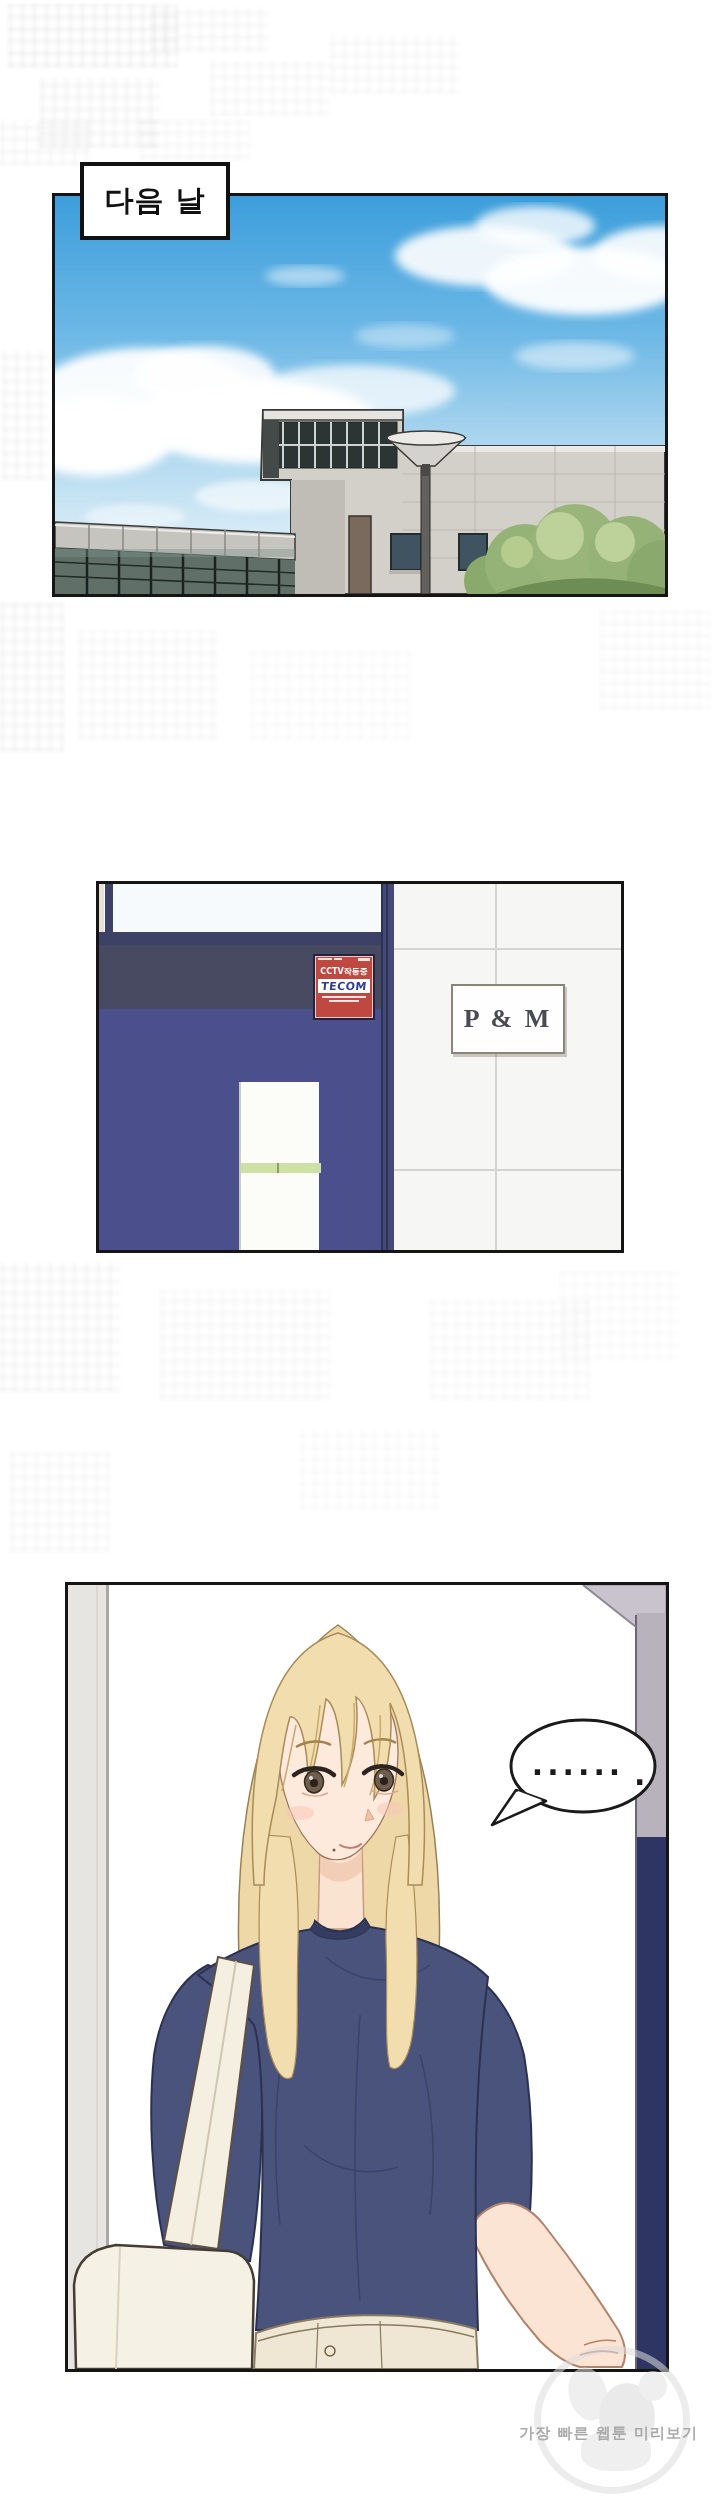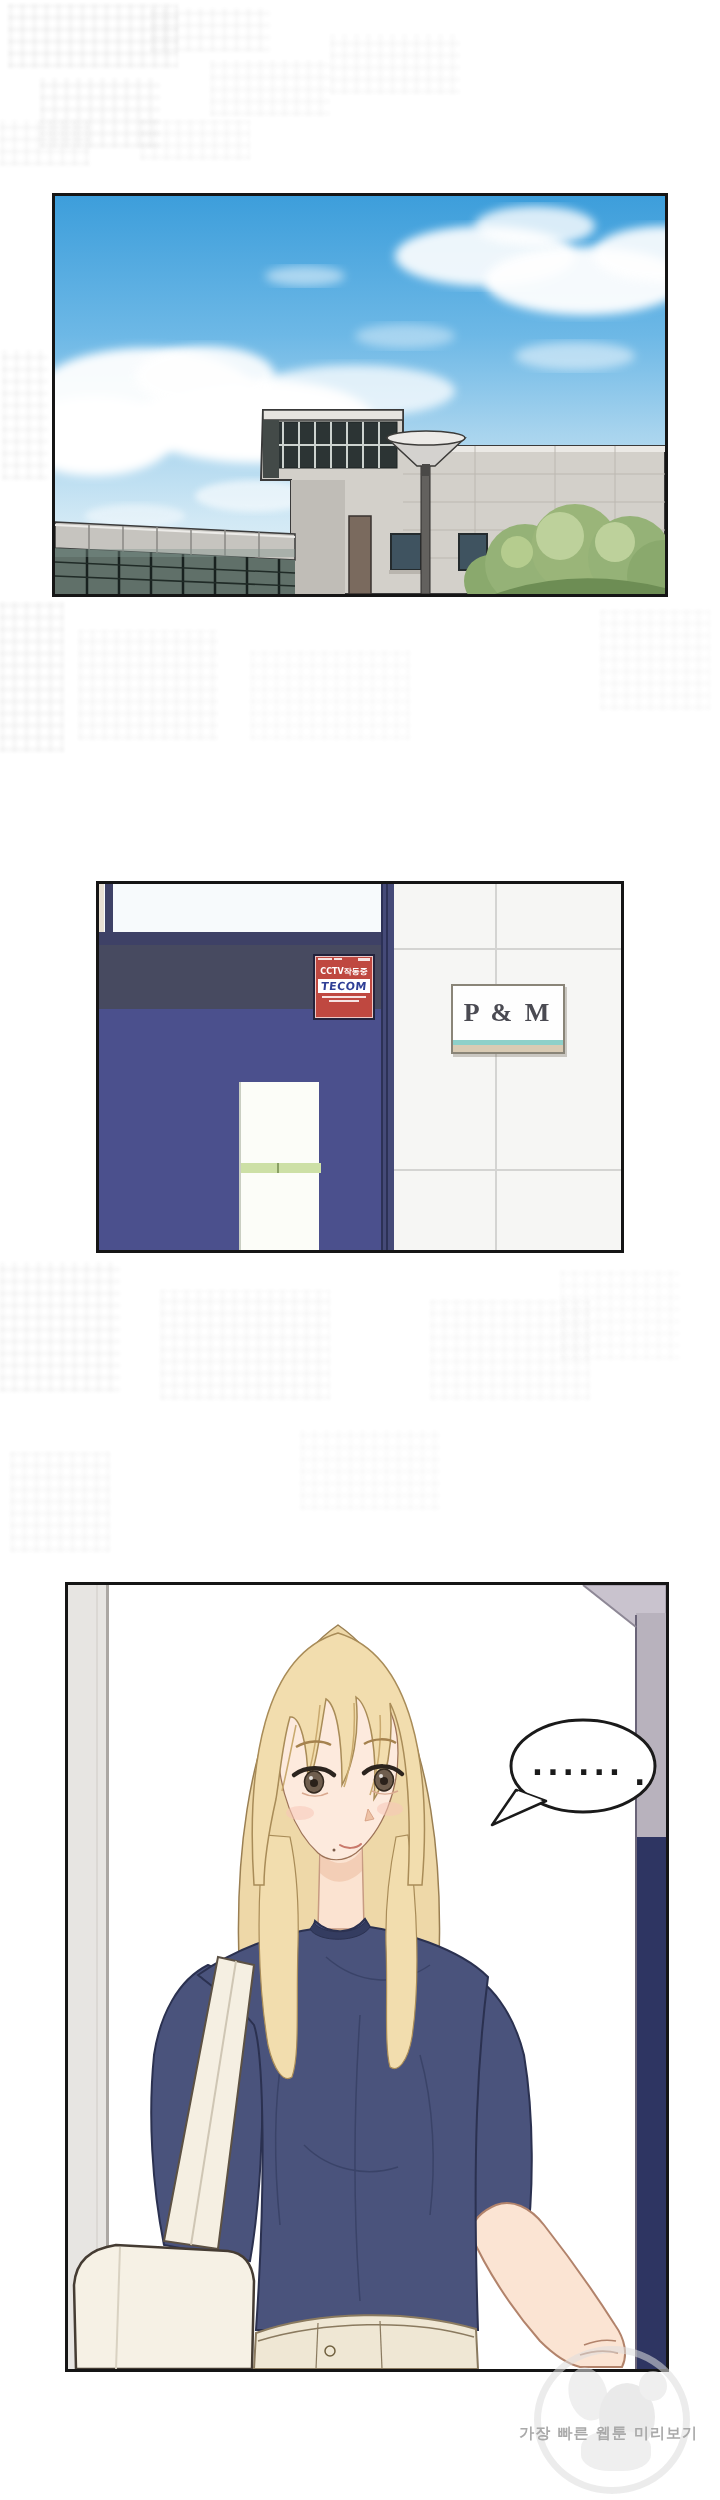--- a/index.html
+++ b/index.html
@@ -49,21 +49,21 @@
   .w18{width:14px;} .w10{width:8px;} .w14{width:12px;margin-left:auto;height:3px;}
   .stk-cctv{margin-top:7px;font-size:8px;line-height:8px;font-weight:bold;color:#fff;text-align:center;white-space:nowrap;}
   .stk-band{background:#fff;height:14px;margin-top:3px;display:flex;align-items:center;justify-content:center;}
   .stk-brand{font-size:11px;font-weight:800;color:#2f3f96;letter-spacing:.5px;transform:skewX(-6deg);}
   .stk-foot{margin-top:3px;}
   .stk-foot .stk-bar{display:block;margin:2px auto 0;}
   .w40{width:44px;} .w28{width:30px;}
 
   
   .pm-sign{left:352px;top:100px;width:114px;height:70px;background:#fefefe;border:2px solid #8a8578;
-    box-sizing:border-box;display:flex;flex-direction:column;z-index:3;
+    box-sizing:border-box;display:flex;flex-direction:row;z-index:3;
     box-shadow:2px 3px 0 rgba(120,112,96,.35);}
   .pm-label{flex:1;display:flex;align-items:center;justify-content:center;
     font-family:"Liberation Serif","DejaVu Serif",serif;font-size:26px;font-weight:bold;
     color:#4a4a52;letter-spacing:3px;}
   .pm-teal{height:5px;background:#8ed0c9;}
   .pm-bezel{height:7px;background:#d9cbb4;}
 
   
   .wm-emblem{position:absolute;left:534px;top:2346px;width:156px;height:148px;border:7px solid #dedede;
     border-radius:50%;opacity:.55;z-index:40;box-sizing:border-box;}
@@ -94,20 +94,23 @@
   <div class="ghost" style="left:78px;top:630px;width:140px;height:110px;opacity:.3;"></div>
   <div class="ghost" style="left:600px;top:610px;width:110px;height:100px;opacity:.25;"></div>
   <div class="ghost" style="left:250px;top:650px;width:160px;height:90px;opacity:.2;"></div>
   <div class="ghost" style="left:0;top:1262px;width:120px;height:130px;opacity:.4;"></div>
   <div class="ghost" style="left:160px;top:1290px;width:170px;height:110px;opacity:.3;"></div>
   <div class="ghost" style="left:430px;top:1300px;width:160px;height:100px;opacity:.25;"></div>
   <div class="ghost" style="left:10px;top:1452px;width:100px;height:100px;opacity:.3;"></div>
   <div class="ghost" style="left:300px;top:1430px;width:140px;height:80px;opacity:.2;"></div>
   <div class="ghost" style="left:560px;top:1270px;width:120px;height:90px;opacity:.2;"></div>
 
+  <div class="caption-box">
+    <span>다음 날</span>
+  </div>
 
   <div class="panel" id="panel1">
     <svg width="610" height="398" viewBox="0 0 610 398">
       <defs>
         <linearGradient id="skyg" x1="0" y1="0" x2="0" y2="1">
           <stop offset="0" stop-color="#3d9edb"></stop>
             <stop offset="0.35" stop-color="#6db8e6"></stop>
           <stop offset="0.6" stop-color="#a8d4ee"></stop>
             <stop offset="0.82" stop-color="#d2e9f5"></stop>
           <stop offset="1" stop-color="#e8f3f8"></stop>

